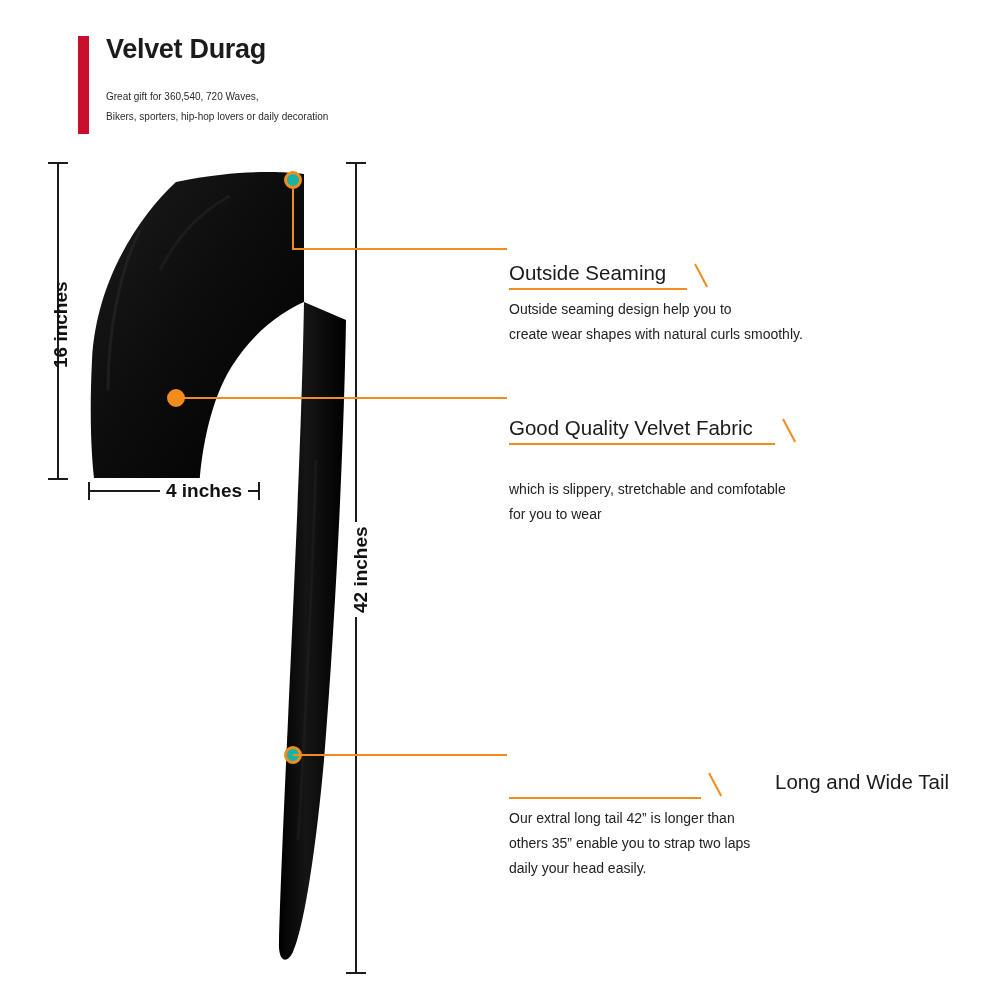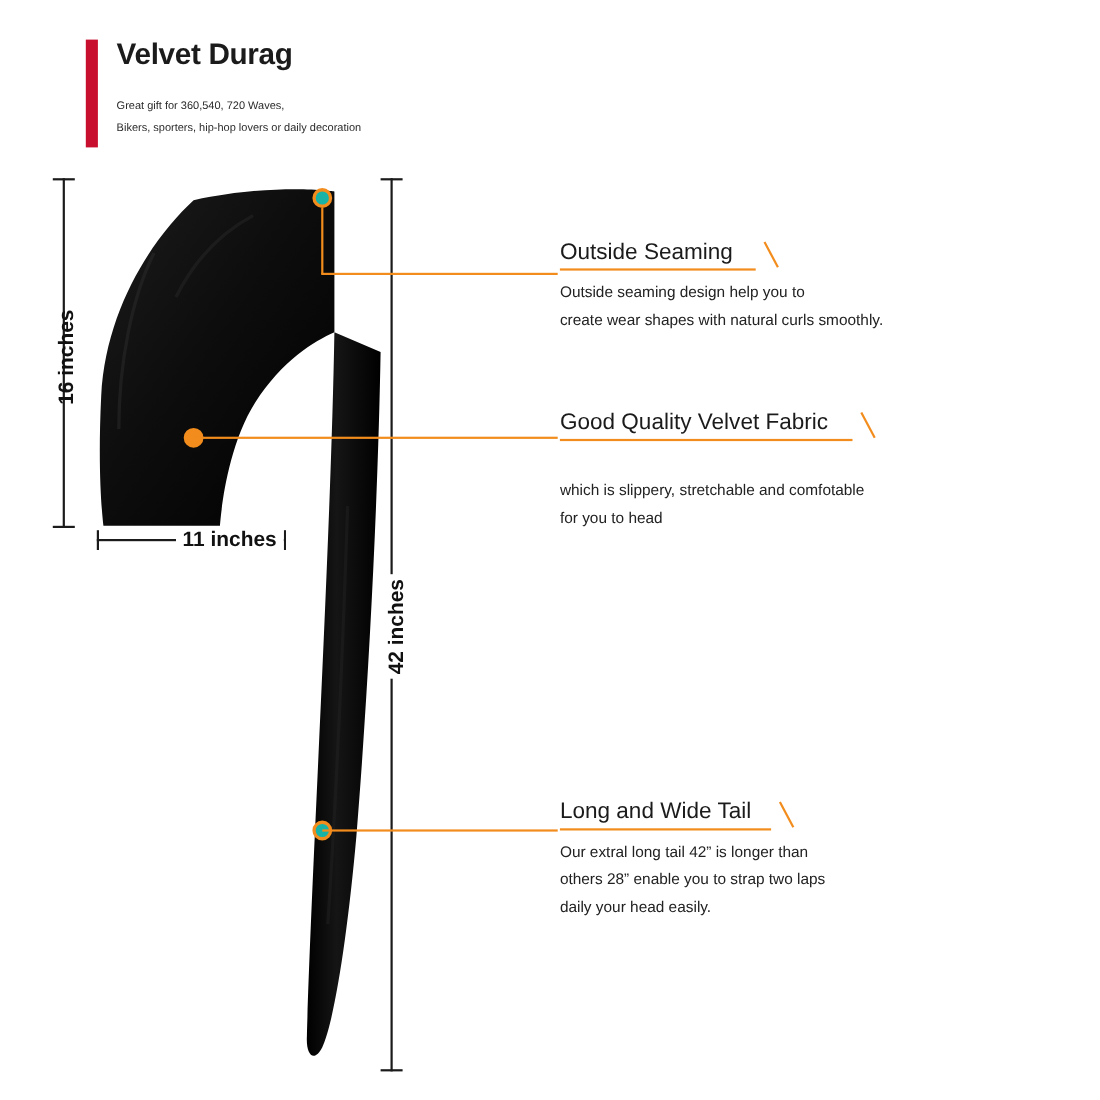--- a/index.html
+++ b/index.html
@@ -101,20 +101,21 @@
   .lead {
     position: absolute;
     background: #f28c1c;
   }
   .lead-h { height: 2px; }
   .lead-v { width: 2px; }
 
   .callout {
     position: absolute;
     width: 440px;
+    margin-top: 44px;
   }
   .callout-title {
     font-size: 20.5px;
     color: #1b1b1b;
     white-space: nowrap;
     margin: 0 0 9px 0;
     font-weight: normal;
   }
   .callout-underline {
     position: absolute;
@@ -184,21 +185,21 @@
     <div class="ruler v-line" style="left:57px; top:162px; height:318px;"></div>
     <div class="tick-h" style="left:48px; top:162px;"></div>
     <div class="tick-h" style="left:48px; top:478px;"></div>
     <div class="dim-label rot-label" style="left:50px; top:368px;">16 inches</div>
   </div>
 
   <div>
     <div class="ruler h-line" style="left:88px; top:490px; width:172px;"></div>
     <div class="tick-v" style="left:88px; top:482px;"></div>
     <div class="tick-v" style="left:258px; top:482px;"></div>
-    <div class="dim-label" style="left:160px; top:480px; background:#fff; padding:0 6px;">11 inches</div>
+    <div class="dim-label" style="left:160px; top:480px; background:#fff; padding:0 6px;">4 inches</div>
   </div>
 
   <div>
     <div class="ruler v-line" style="left:355px; top:162px; height:812px;"></div>
     <div class="tick-h" style="left:346px; top:162px;"></div>
     <div class="tick-h" style="left:346px; top:972px;"></div>
     <div class="dim-label rot-label" style="left:348px; top:617px; background:#fff; padding:2px 4px;">42 inches</div>
   </div>
 
   <div>
@@ -225,36 +226,36 @@
 
     <div class="callout" style="left:509px; top:372px;">
       <div style="position:relative; height:36px;">
         <div class="callout-title">Good Quality Velvet Fabric</div>
         <div class="callout-underline" style="width:266px;"></div>
         <div class="callout-tick" style="left:273px;"></div>
       </div>
       <p class="callout-body">
         <br>
         <span>which is slippery, stretchable and comfotable</span><br>
-        <span>for you to head</span>
+        <span>for you to wear</span>
       </p>
     </div>
   </div>
 
   <div>
     <div class="dot dot-teal" style="left:284px; top:746px;"></div>
     <div class="lead lead-h" style="left:293px; top:754px; width:214px;"></div>
 
     <div class="callout" style="left:509px; top:726px;">
-      <div style="position:relative; height:36px;">
+      <div style="position:relative; height:36px;text-align:right;">
         <div class="callout-title">Long and Wide Tail</div>
         <div class="callout-underline" style="width:192px;"></div>
         <div class="callout-tick" style="left:199px;"></div>
       </div>
       <p class="callout-body">
         <span>Our extral long tail 42” is longer than</span><br>
-        <span>others 28” enable you to strap two laps</span><br>
+        <span>others 35” enable you to strap two laps</span><br>
         <span>daily your head easily.</span>
       </p>
     </div>
   </div>
 
 </div>
 
 </body></html>

